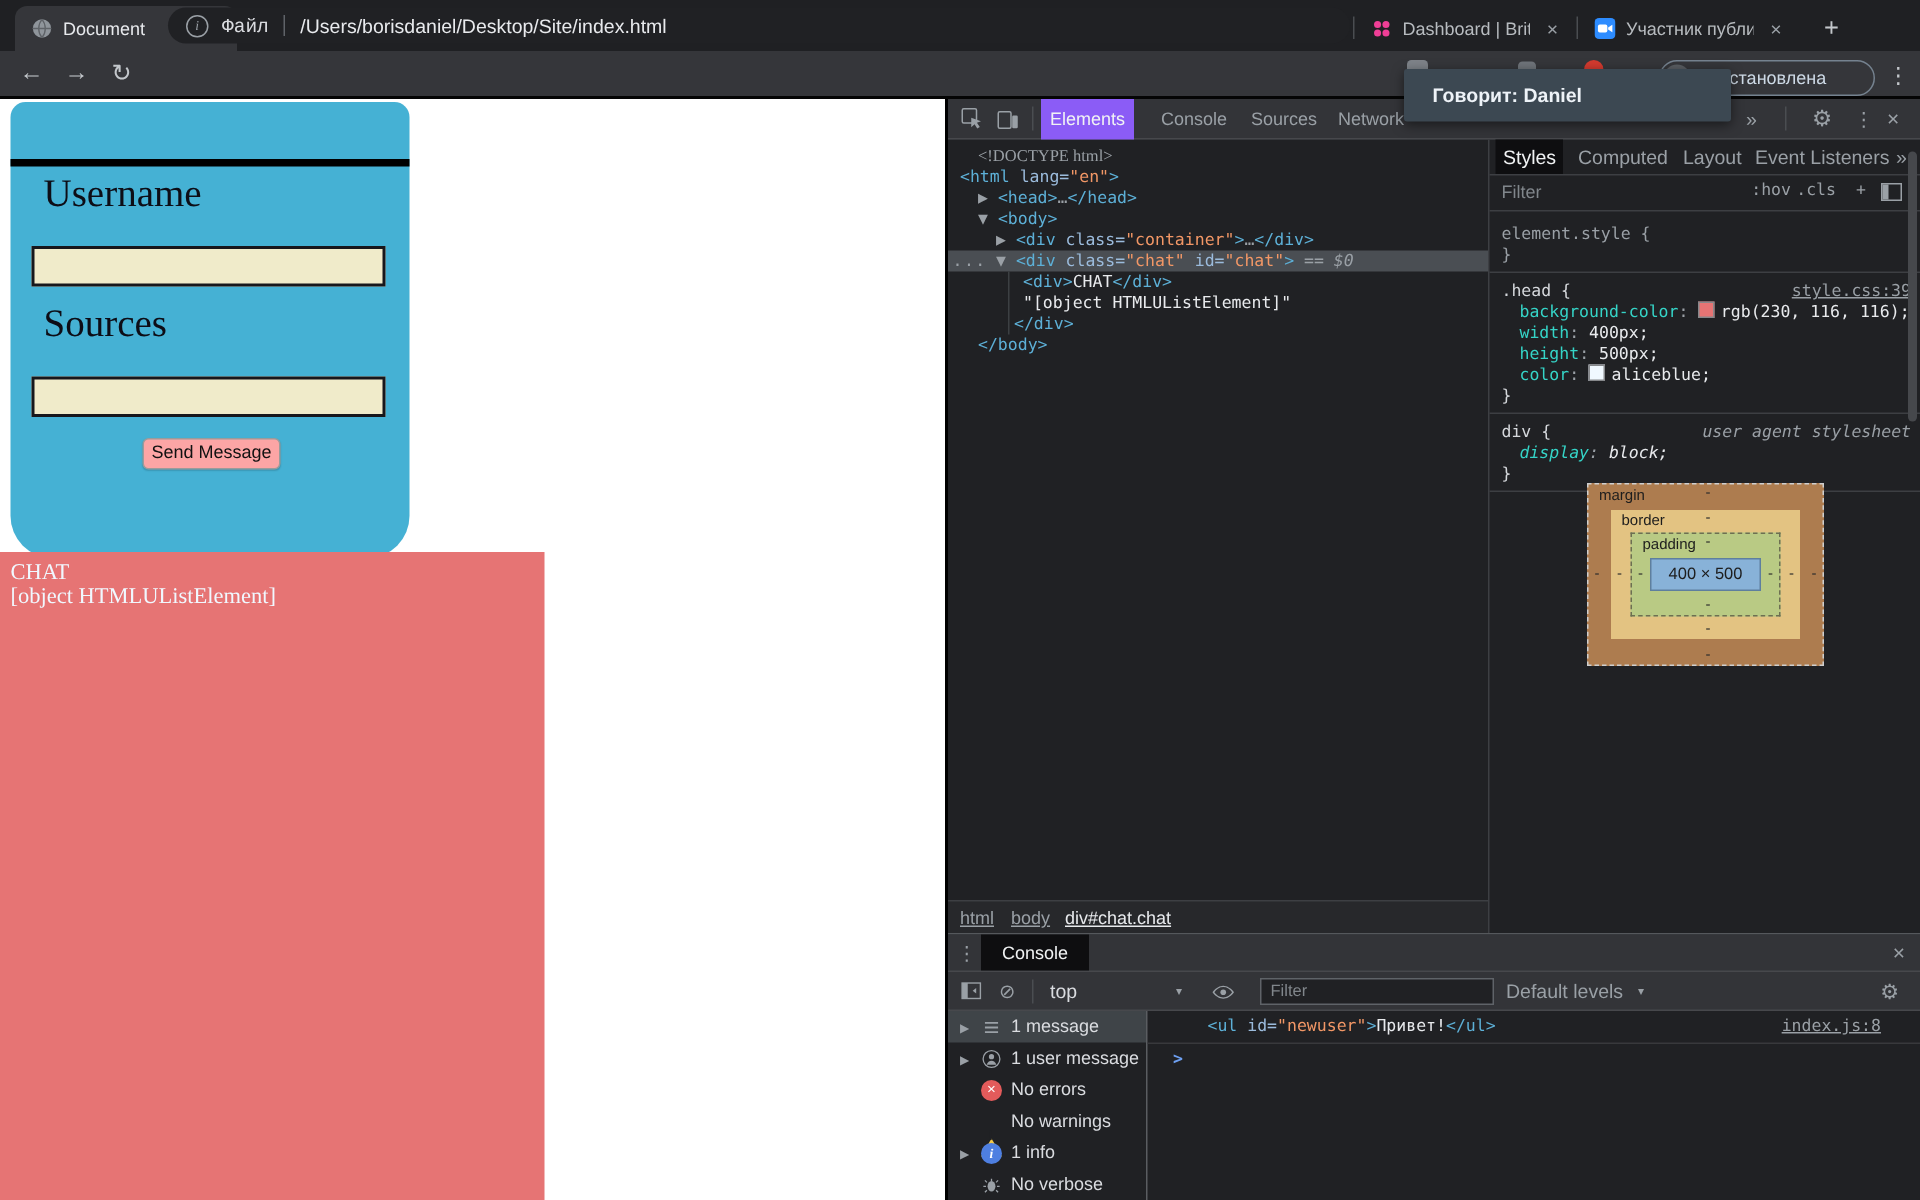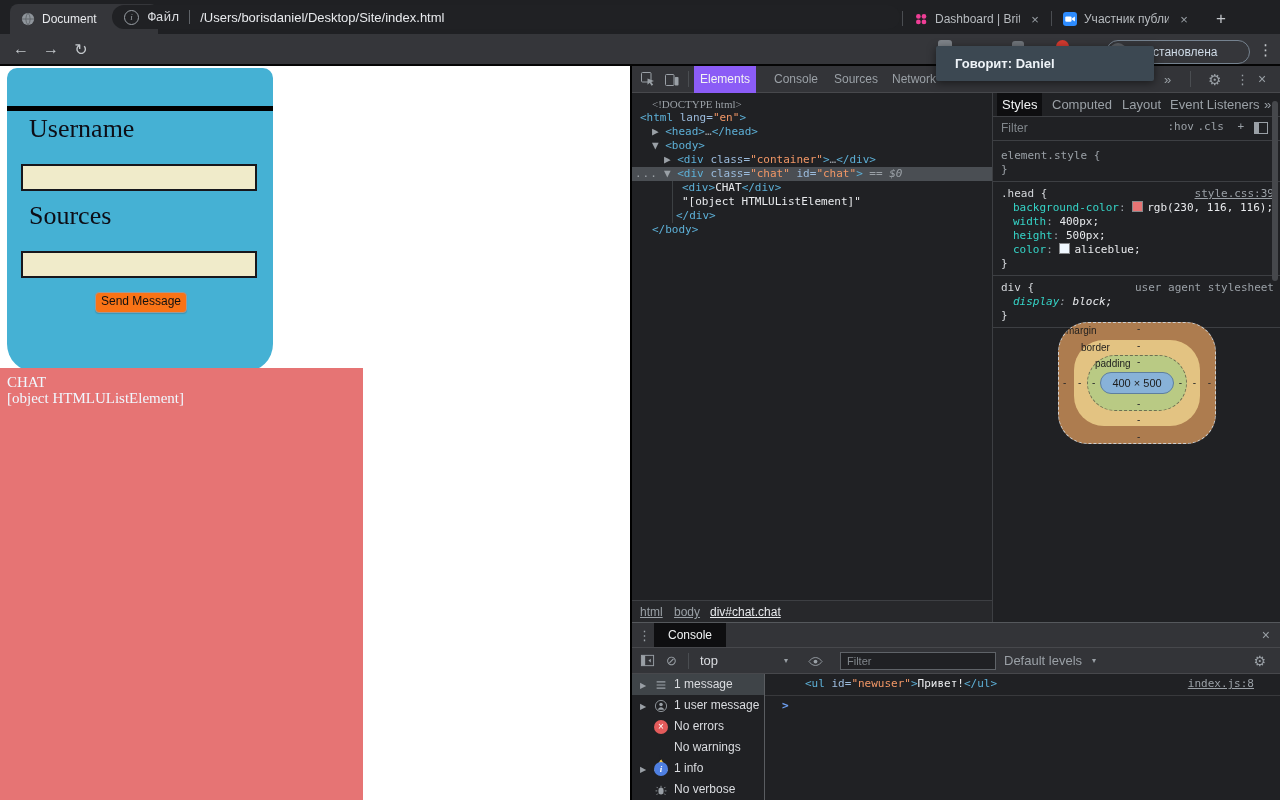--- a/index.html
+++ b/index.html
@@ -47,21 +47,21 @@
 
   
   .page{position:absolute;left:0;top:66px;width:630px;height:734px;background:#fff;}
   .chatform{position:absolute;left:7px;top:2px;width:266px;height:304px;background:#45b1d4;
             border-radius:10px 10px 28px 28px;font-family:"Liberation Serif",serif;color:#0d0d16;}
   .form-title{position:absolute;left:0;top:8px;width:100%;text-align:center;font-size:24px;}
   .form-rule{position:absolute;left:0;top:38px;width:100%;height:5px;background:#000;}
   .form-label{position:absolute;left:22px;font-size:26px;}
   .form-input{position:absolute;left:14px;width:232px;height:23px;background:#f0ebca;
               border:2px solid #17171c;}
-  .sendbtn{position:absolute;left:88px;top:224px;width:90px;height:19px;background:#f97316;
+  .sendbtn{position:absolute;left:88px;top:224px;width:90px;height:19px;background:#fca5a5;
            border:1px solid #9b9b9b;border-radius:4px;font-family:"Liberation Sans",sans-serif;
            font-size:12px;color:#111;text-align:center;line-height:17px;box-shadow:0 1px 1px rgba(0,0,0,.15);}
   .chatbox{position:absolute;left:0;top:302px;width:363px;height:432px;background:#e67474;
            color:#f0f8ff;font-family:"Liberation Serif",serif;font-size:15px;line-height:16px;
            padding:6px 0 0 7px;box-sizing:border-box;}
 
   
   .devtools{position:absolute;left:630px;top:66px;width:650px;height:734px;background:#202124;
             border-left:2px solid #000;box-sizing:border-box;color:#9aa0a6;}
   .dt-tabbar{position:absolute;left:0;top:0;width:648px;height:27px;background:#333438;
@@ -93,29 +93,29 @@
   .sline{position:absolute;left:8px;height:14px;line-height:14px;font-family:"DejaVu Sans Mono",monospace;
          font-size:11px;white-space:nowrap;color:#d5d8dc;}
   .hline{position:absolute;left:0;width:288px;height:1px;background:#3d3f43;}
   .prop-name{color:#35d4c7;}
   .prop-name::after{content:": ";color:#9aa0a6;}
   .pval{color:#e8eaed;}
   .swatch{display:inline-block;width:9px;height:9px;border:1px solid #86888b;margin-right:4px;
           vertical-align:-1px;}
   .csslink{position:absolute;right:6px;color:#9aa0a6;text-decoration:underline;font-size:11px;
            font-family:"DejaVu Sans Mono",monospace;height:14px;line-height:14px;}
-  .ua{position:absolute;right:6px;color:#9aa0a6;font-size:11px;
+  .ua{position:absolute;right:6px;color:#9aa0a6;font-style:italic;font-size:11px;
       font-family:"DejaVu Sans Mono",monospace;height:14px;line-height:14px;text-align:right;}
   .filter-ph{color:#80868b;font-size:12px;}
   .hovcls{position:absolute;top:27px;color:#9aa0a6;font-size:11px;font-family:"DejaVu Sans Mono",monospace;}
   .paneic{position:absolute;width:12px;height:10px;border:1px solid #9aa0a6;}
   .paneic::before{content:"";position:absolute;left:0;top:0;width:4px;height:10px;background:#9aa0a6;}
 
   .boxmodel{position:absolute;left:65px;top:229px;width:158px;height:122px;}
-  .bm{position:absolute;box-sizing:border-box;font-size:10px;color:#1d1d1d;border-radius:30px;}
+  .bm{position:absolute;box-sizing:border-box;font-size:10px;color:#1d1d1d;}
   .bm-label{position:absolute;left:7px;top:2px;}
   .dash{position:absolute;color:#2b2b2b;font-size:10px;line-height:10px;}
   .d-t{left:50%;top:1px;}.d-b{left:50%;bottom:1px;}.d-l{left:4px;top:50%;margin-top:-5px;}.d-r{right:4px;top:50%;margin-top:-5px;}
   .bm-margin{left:0;top:0;width:158px;height:122px;background:#ad7c4f;border:1px dashed #cfcfcf;}
   .bm-border{left:15px;top:17px;width:126px;height:86px;background:#e3c382;}
   .bm-padding{left:13px;top:15px;width:100px;height:56px;background:#b9ca84;border:1px dashed #6d6f52;}
   .bm-content{left:12px;top:16px;width:74px;height:22px;background:#88b2d8;border:1px solid #5e7f9e;
               text-align:center;line-height:20px;font-size:11px;}
   .st-scroll{position:absolute;right:2px;top:8px;width:6px;height:180px;border-radius:3px;background:#46484c;}
 

